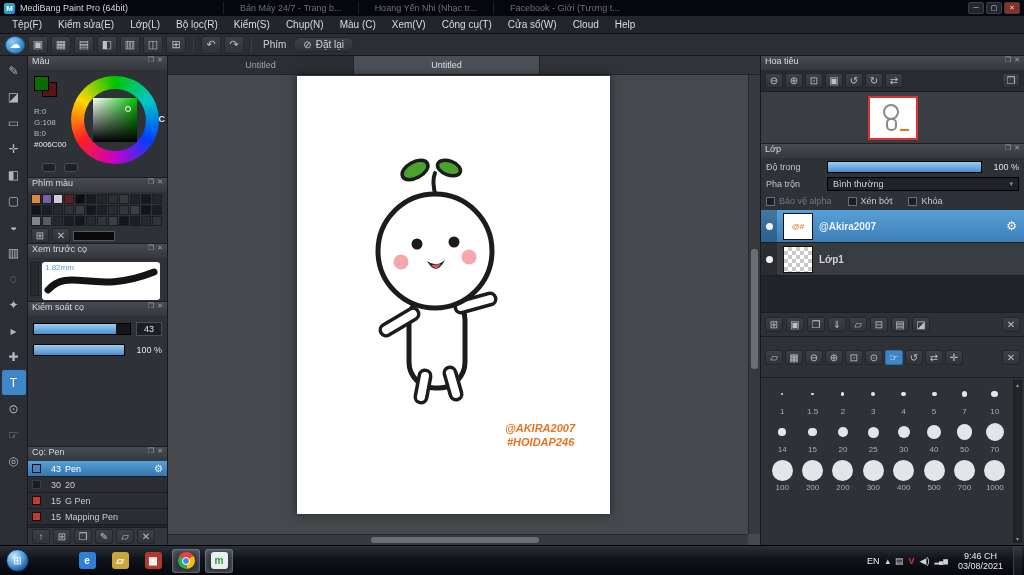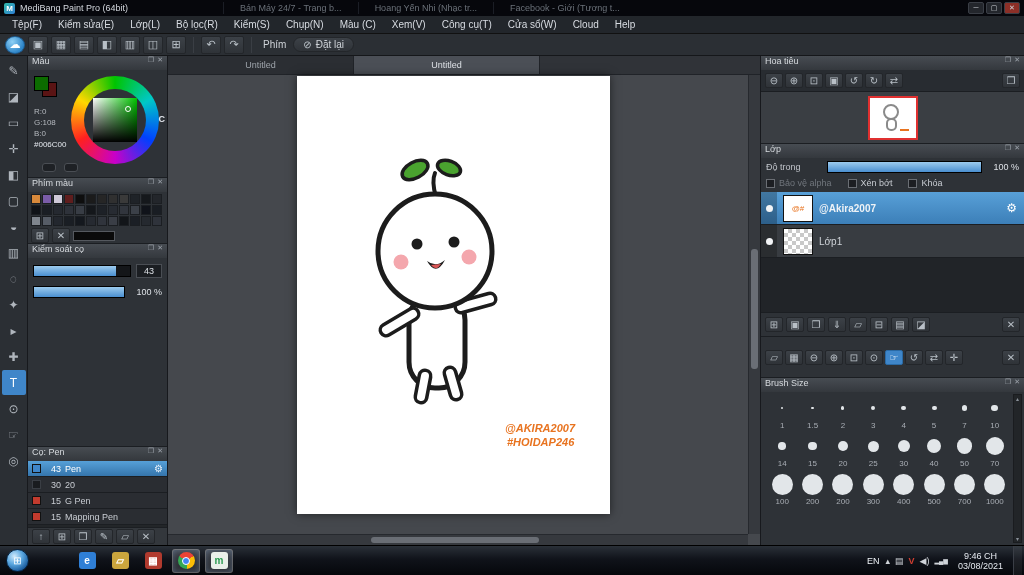--- a/index.html
+++ b/index.html
@@ -105,21 +105,21 @@
   .chk.dim{color:#70757c}
   .chk .box{width:9px;height:9px;background:#1c1e22;border:1px solid #6a6e74}
   .layer-list{flex:1;background:#212428;display:flex;flex-direction:column}
   .layer-row{height:33px;display:flex;align-items:center;background:#383c41;border-bottom:1px solid #1b1e22}
   .layer-row.sel{background:linear-gradient(#58a0d8,#3c7fb8)}
   .lgutter{width:16px;height:100%;background:rgba(0,0,0,.25);display:flex;align-items:center;justify-content:center}
   .vdot{width:7px;height:7px;border-radius:50%;background:#f2f4f6}
   .lthumb{width:30px;height:27px;margin:0 6px;background:#fff;border:1px solid #111;font-size:8px;color:#e8731f;display:flex;align-items:center;justify-content:center;overflow:hidden}
   .lthumb.checker{background:conic-gradient(#c9c9c9 25%,#fff 0 50%,#c9c9c9 0 75%,#fff 0);background-size:8px 8px;color:transparent}
   .lname{flex:1;color:#eef2f6;font-size:10px;font-weight:bold;white-space:nowrap;overflow:hidden}
-  .layer-row:not(.sel) .lname{color:#cfd3d8;font-weight:normal}
+  .layer-row:not(.sel) .lname{color:#cfd3d8;font-weight:bold}
   .lgear{margin-right:7px;color:#fff;font-size:12px}
   .layer-btns{height:24px;flex:0 0 24px;background:#2e3237;border-top:1px solid #1b1e22;display:flex;align-items:center;gap:3px;padding:0 4px}
   .layer-btns .sm-btn:last-child{margin-left:auto}
   
   .ref-toolbar{flex:1;background:#2e3237;display:flex;align-items:center;gap:2px;padding:0 4px}
   .ref-toolbar .sm-btn:last-child{margin-left:auto}
   
   .size-body{flex:1;background:#2e3237;position:relative;padding:4px 14px 0 6px}
   .size-grid{display:grid;grid-template-columns:repeat(8,1fr);row-gap:4px}
   .size-cell{display:flex;flex-direction:column;align-items:center}
@@ -301,20 +301,38 @@
               <span class="swatch" style="background: rgb(47, 51, 59);"></span>
             </div>
           <div class="palette-tools">
             <span class="sm-btn">⊞</span>
             <span class="sm-btn">✕</span>
             <span class="cur-color"></span>
           </div>
         </div>
       </section>
 
+      <section class="panel" style="height:58px;flex:0 0 58px">
+        <div class="panel-header">
+            <span>Xem trước cọ</span>
+            <span class="ph-icons">
+              <span class="ph-ic">❐</span>
+              <span class="ph-ic">✕</span>
+            </span>
+          </div>
+        <div class="preview-body">
+          <span class="preview-strip"></span>
+          <span class="preview-size">1.82mm</span>
+          <div class="preview-box">
+            <svg width="118" height="38" viewBox="0 0 118 38">
+              <path d="M6,28 C28,4 52,34 112,10" stroke="#141414" stroke-width="7" fill="none" stroke-linecap="round"></path>
+            </svg>
+          </div>
+        </div>
+      </section>
 
       <section class="panel" style="flex:1">
         <div class="panel-header">
             <span>Kiểm soát cọ</span>
             <span class="ph-icons">
               <span class="ph-ic">❐</span>
               <span class="ph-ic">✕</span>
             </span>
           </div>
         <div class="control-body">
@@ -463,20 +481,27 @@
               <span class="ph-ic">✕</span>
             </span>
           </div>
         <div class="layer-controls">
           <div class="lrow">
             <span class="llabel">Độ trong</span>
             <div class="slider">
                 <div class="fill" style="width: 100%;"></div>
               </div>
             <span class="val-txt">100 %</span>
+          </div>
+          <div class="lrow">
+            <span class="llabel">Pha trộn</span>
+            <div class="dropdown">
+              <span>Bình thường</span>
+              <span class="caret">▾</span>
+            </div>
           </div>
         </div>
         <div class="chk-row">
             <label class="chk dim">
               <span class="box"></span>
               <span>Bảo vệ alpha</span>
             </label>
             <label class="chk">
               <span class="box"></span>
               <span>Xén bớt</span>
@@ -526,27 +551,20 @@
             <span class="sm-btn">⊙</span>
             <span class="sm-btn active">☞</span>
             <span class="sm-btn">↺</span>
             <span class="sm-btn">⇄</span>
             <span class="sm-btn">✛</span>
             <span class="sm-btn">✕</span>
           </div>
       </section>
 
       <section class="panel" style="flex:1;border-bottom:none">
-        <div class="panel-header">
-            <span>Brush Size</span>
-            <span class="ph-icons">
-              <span class="ph-ic">❐</span>
-              <span class="ph-ic">✕</span>
-            </span>
-          </div>
         <div class="size-body">
           <div class="size-grid">
               <div class="size-cell">
                 <span class="cw">
                   <span class="circle" style="height: 2.2px; width: 2.2px;"></span>
                 </span>
                 <span class="slabel">1</span>
               </div>
               <div class="size-cell">
                 <span class="cw">

